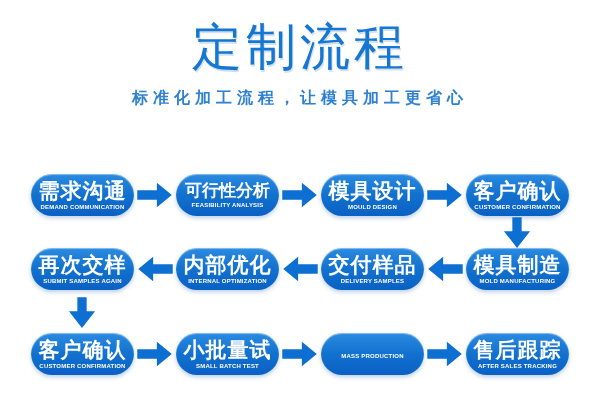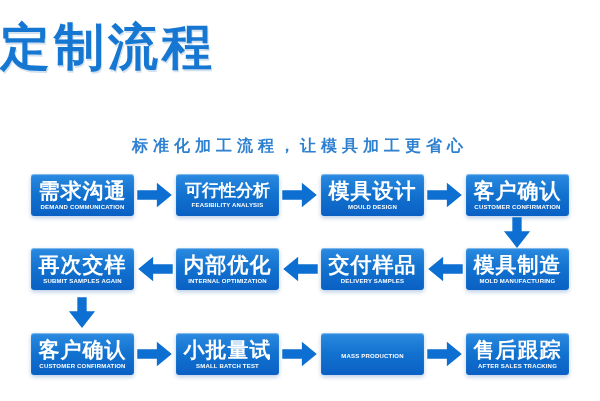--- a/index.html
+++ b/index.html
@@ -7,54 +7,53 @@
     position: relative;
     width: 600px;
     height: 401px;
     background: #ffffff;
     font-family: "Liberation Sans", sans-serif;
     overflow: hidden;
   }
   .title {
     position: absolute;
     top: 14px; left: 0; right: 0;
-    text-align: left;
+    text-align: center;
     font-size: 50px;
-    font-weight: 700;
+    font-weight: 400;
     color: #1677d2;
     letter-spacing: 4px;
     text-shadow: 1px 2px 0 rgba(12, 82, 158, 0.18);
   }
   .subtitle {
     position: absolute;
     top: 88px; left: 0; right: 0;
     text-align: center;
     font-size: 16px;
     font-weight: 700;
     color: #2e80d0;
     letter-spacing: 5px;
-    margin-top: 48px;
   }
   .row {
     position: absolute;
     left: 0;
     width: 600px;
     height: 42px;
     display: flex;
     justify-content: center;
     align-items: center;
   }
   .row1 { top: 174px; }
   .row2 { top: 248px; }
   .row3 { top: 333px; }
   .step {
     width: 103px;
     height: 42px;
     flex: none;
-    border-radius: 3px;
+    border-radius: 21px;
     background: linear-gradient(180deg, #2b8ae0 0%, #1272cf 48%, #0a60c4 100%);
     color: #ffffff;
     display: flex;
     flex-direction: column;
     justify-content: center;
     align-items: center;
     box-shadow: inset 0 1px 1px rgba(255,255,255,0.45), 0 2px 4px rgba(23,90,170,0.30);
   }
   .zh {
     font-size: 21px;

